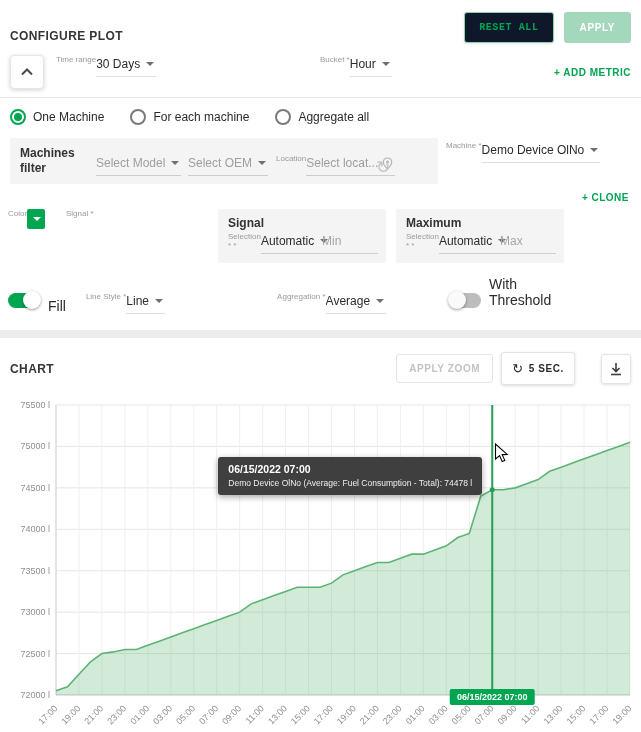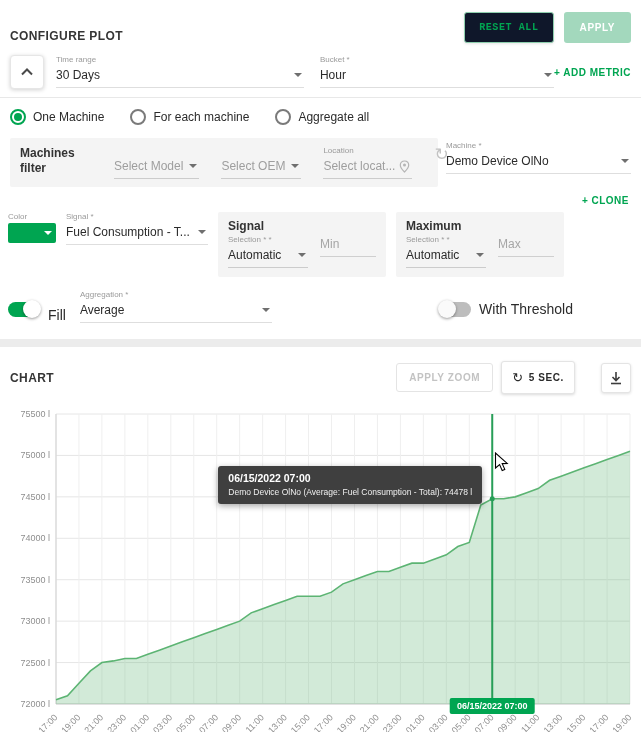--- a/index.html
+++ b/index.html
@@ -9,21 +9,21 @@
 
   
   .cfg-header { display:flex; align-items:flex-end; padding:12px 10px 8px; }
   .panel-title { font-size:12px; font-weight:bold; letter-spacing:.4px; color:#353535; }
   .spacer { flex:1; }
   .btn { font-family:inherit; font-size:10px; font-weight:bold; letter-spacing:.6px; border-radius:3px; cursor:pointer; }
   .btn-outline-green { background:#0f172a; border:1px solid #8ecfae; color:#00a551; padding:9px 14px; box-shadow:0 1px 3px rgba(0,0,0,.10);font-family:Liberation Mono, monospace; }
   .btn-disabled-green { background:#a3d8bd; border:none; color:#fff; padding:10px 16px; margin-left:10px; }
 
   
-  .sel { display:flex; flex-direction:column; }
+  .sel { display:flex; flex-direction:row; }
   .sel-label { font-size:8px; color:#9a9a9a; margin-bottom:2px; min-height:9px; }
   .sel-value { display:flex; align-items:center; justify-content:space-between; font-size:12px;
                color:#2b2b2b; padding:2px 2px 5px 0; border-bottom:1px solid #dedede; }
   .sel-text { white-space:nowrap; overflow:hidden; text-overflow:ellipsis; }
   .sel-text.placeholder { color:#9e9e9e; }
   .chev { width:0; height:0; border-left:4px solid transparent; border-right:4px solid transparent;
           border-top:4px solid #6f6f6f; margin-left:6px; flex:none; }
 
   .row2 { display:flex; align-items:flex-start; padding:4px 10px 8px; }
   .collapse-btn { width:34px; height:34px; background:#fff; border:1px solid #e6e6e6; border-radius:4px;
@@ -37,21 +37,21 @@
   .radio-row { display:flex; align-items:center; gap:26px; padding:11px 10px; }
   .radio-opt { display:flex; align-items:center; cursor:pointer; }
   .radio { width:16px; height:16px; border-radius:50%; border:2px solid #7a7a7a; margin-right:7px; position:relative; flex:none; }
   .radio.checked { border-color:#00a551; }
   .radio.checked::after { content:""; position:absolute; left:2px; top:2px; width:8px; height:8px; border-radius:50%; background:#00a551; }
   .radio-label { font-size:12px; color:#2b2b2b; }
 
   
   .machines-row { display:flex; align-items:stretch; padding:2px 10px 0; gap:8px; }
   .gray-panel { background:#f4f4f4; border-radius:2px; }
-  .machines-filter { width:428px; display:flex; align-items:flex-start; gap:22px; padding:8px 10px; }
+  .machines-filter { width:428px; display:flex; align-items:flex-end; gap:4px; padding:8px 10px; }
   .mf-label { font-size:12px; font-weight:bold; color:#333; width:72px; line-height:1.25; flex:none; }
   .icon-btn-plain { background:none; border:none; color:#c2c2c2; font-size:17px; line-height:1; cursor:pointer; }
   .machine-sel-wrap { flex:1; padding-top:3px; }
 
   .clone-row { display:flex; justify-content:flex-end; padding:8px 12px 4px; }
 
   
   .signal-row { display:flex; align-items:flex-start; gap:10px; padding:2px 8px 0; }
   .color-swatch { height:20px; border-radius:2px; background:#00a551; display:flex; align-items:center;
                   justify-content:flex-end; padding-right:4px; cursor:pointer; }
@@ -198,24 +198,20 @@
 
   <div class="signal-row">
     <div class="sel" style="width:48px">
       <div class="sel-label">Color</div>
       <div class="color-swatch">
         <span class="chev"></span>
       </div>
     </div>
     <div class="sel" style="width:142px">
       <div class="sel-label">Signal *</div>
-      <div class="sel-value">
-        <span class="sel-text">Fuel Consumption - T...</span>
-        <span class="chev"></span>
-      </div>
     </div>
     <div class="gray-panel minmax">
       <div class="minmax-title">Signal</div>
       <div class="minmax-row">
         <div class="sel" style="width:82px">
           <div class="sel-label">Selection * *</div>
           <div class="sel-value" style="border-bottom-color:#cccccc">
             <span class="sel-text">Automatic</span>
             <span class="chev"></span>
           </div>
@@ -236,20 +232,27 @@
         <input class="mini-input" placeholder="Max" style="">
       </div>
     </div>
   </div>
 
   <div class="fill-row">
     <span class="switch on" style="margin-bottom:6px">
         <span class="knob"></span>
       </span>
     <span class="toggle-label" style="">Fill</span>
+    <div class="sel" style="width:198px; margin-left:20px">
+      <div class="sel-label">Line Style *</div>
+      <div class="sel-value">
+        <span class="sel-text">Line</span>
+        <span class="chev"></span>
+      </div>
+    </div>
     <div class="sel" style="width:192px; margin-left:14px">
       <div class="sel-label">Aggregation *</div>
       <div class="sel-value">
         <span class="sel-text">Average</span>
         <span class="chev"></span>
       </div>
     </div>
     <div class="spacer"></div>
     <span class="switch off" style="margin-bottom:6px">
         <span class="knob"></span>

